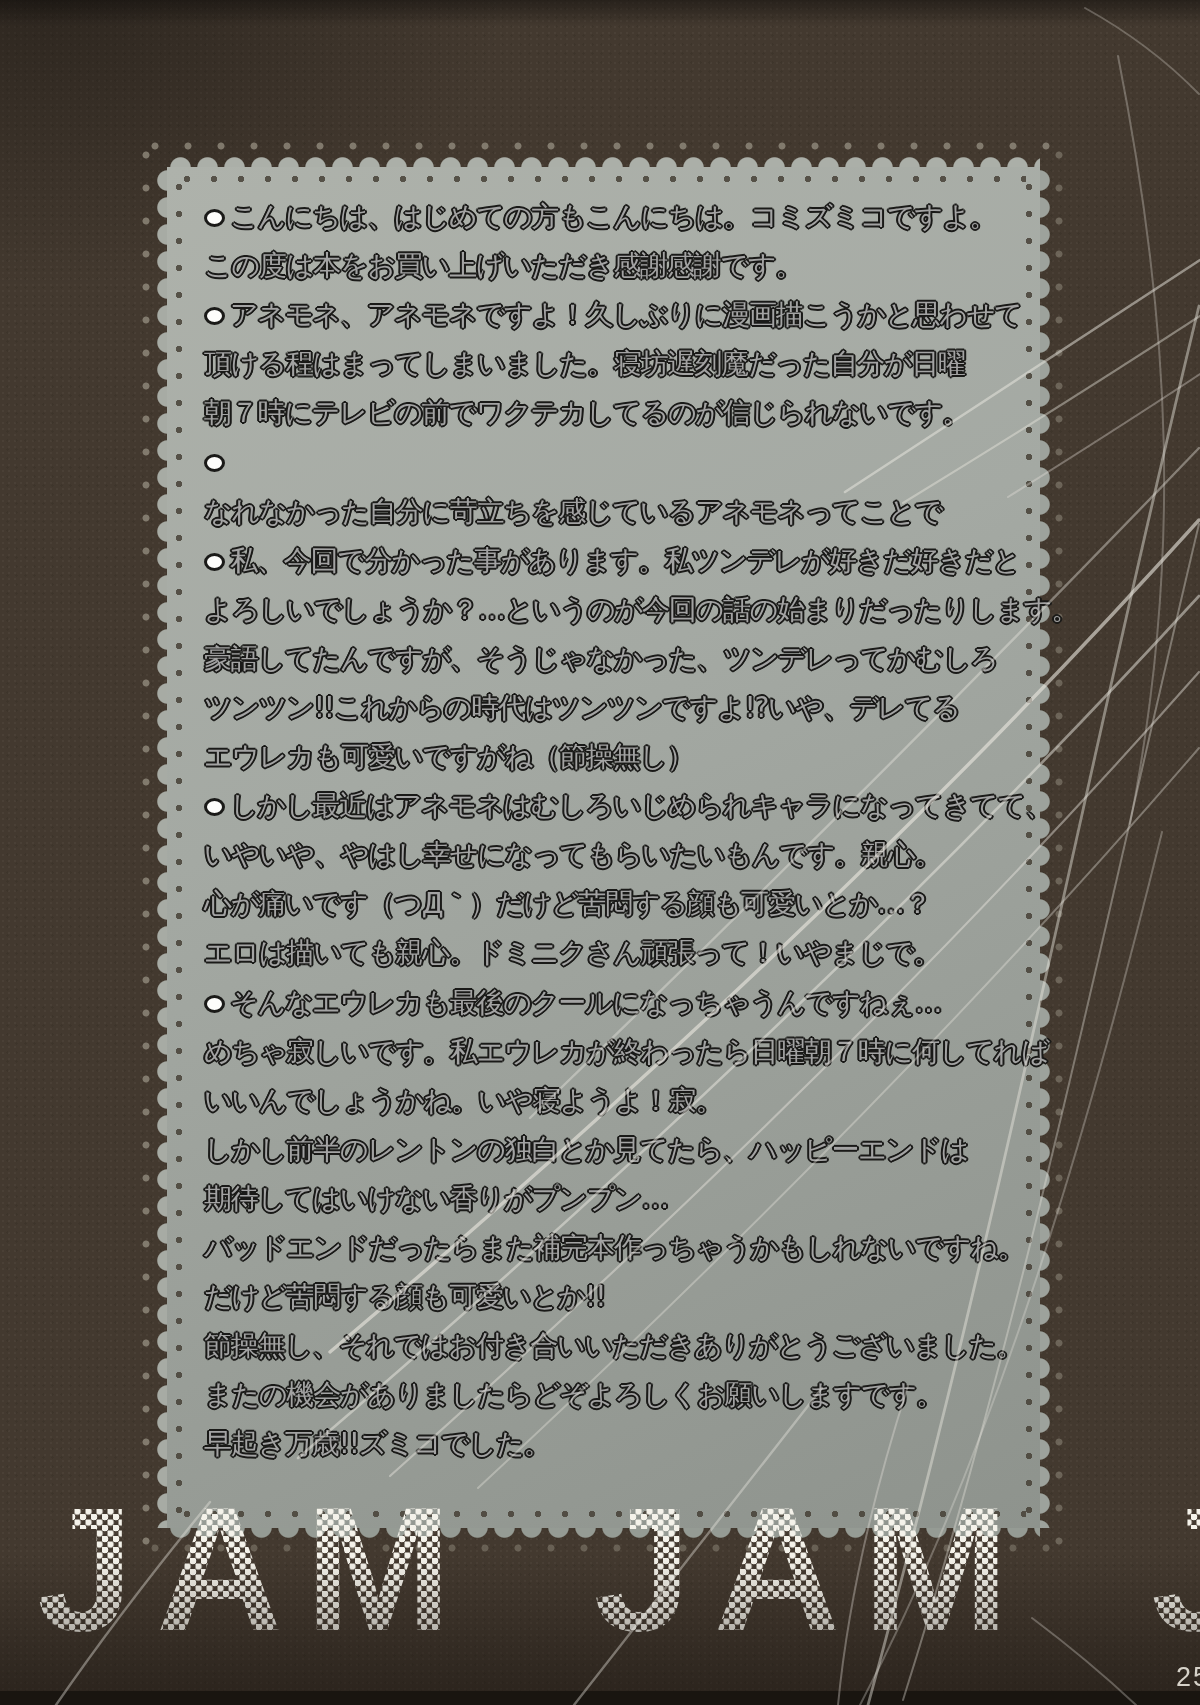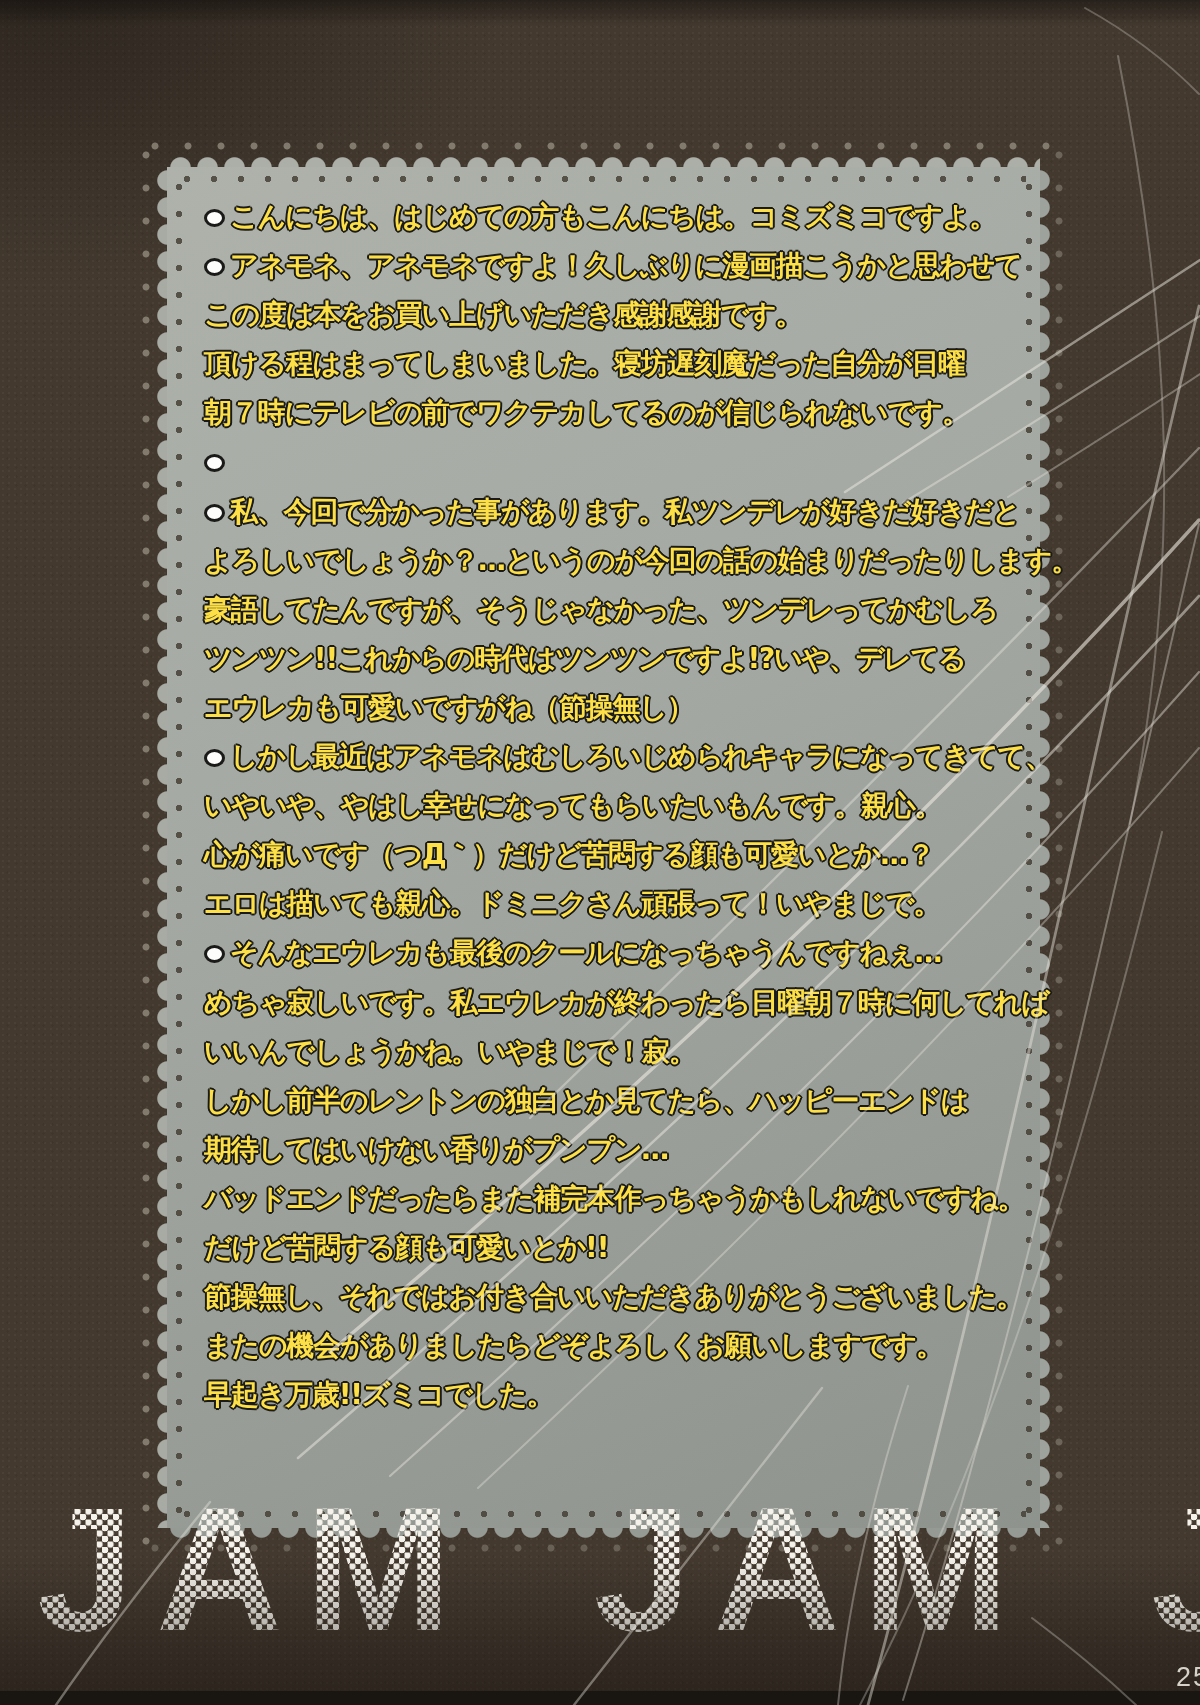--- a/index.html
+++ b/index.html
@@ -65,22 +65,22 @@
   .id-bottom { left:181px; top:1510px; width:845px; height:8px;
     background:radial-gradient(circle at 6px 4px, #464036 2.9px, rgba(70,64,54,0) 3.5px); background-size:27px 8px; }
   .id-left   { left:175px; top:181px;  width:8px;   height:1333px;
     background:radial-gradient(circle at 4px 6px, #464036 2.9px, rgba(70,64,54,0) 3.5px); background-size:8px 27px; }
   .id-right  { left:1025px; top:181px; width:8px;   height:1333px;
     background:radial-gradient(circle at 4px 6px, #464036 2.9px, rgba(70,64,54,0) 3.5px); background-size:8px 27px; }
   
   .text-block { position:absolute; left:204px; top:192px; width:836px; z-index:5; }
   .line {
     height:49.1px; line-height:49.1px; white-space:nowrap;
-    font-size:28px; font-weight:bold; letter-spacing:-1.2px;
-    color:#fde047;
+    font-size:28px; font-weight:normal; letter-spacing:-1.2px;
+    color:#a3a3a3;
     text-shadow:
       -2px 0 #1a1a18, 2px 0 #1a1a18, 0 -2px #1a1a18, 0 2px #1a1a18,
       -1.4px -1.4px #1a1a18, 1.4px -1.4px #1a1a18,
       -1.4px 1.4px #1a1a18, 1.4px 1.4px #1a1a18;
   }
   .bullet {
     display:inline-block; width:15px; height:12px;
     background:#fdfdfb; border:3px solid #1a1a18; border-radius:50%;
     margin-right:5px; vertical-align:-1px;
   }
@@ -124,37 +124,38 @@
 
   <div class="panel"></div>
 
   <div class="id id-top"></div>
   <div class="id id-bottom"></div>
   <div class="id id-left"></div>
   <div class="id id-right"></div>
 
   <div class="text-block">
     <div class="line"><span class="bullet"></span><span>こんにちは、はじめての方もこんにちは。コミズミコですよ。</span></div>
+    <div class="line"><span>この度は本をお買い上げいただき感謝感謝です。</span></div>
     <div class="line"><span class="bullet"></span><span>アネモネ、アネモネですよ！久しぶりに漫画描こうかと思わせて</span></div>
-    <div class="line"><span>この度は本をお買い上げいただき感謝感謝です。</span></div>
     <div class="line"><span>頂ける程はまってしまいました。寝坊遅刻魔だった自分が日曜</span></div>
     <div class="line"><span>朝７時にテレビの前でワクテカしてるのが信じられないです。</span></div>
     <div class="line"><span class="bullet"></span></div>
+    <div class="line"><span>なれなかった自分に苛立ちを感じているアネモネってことで</span></div>
     <div class="line"><span class="bullet"></span><span>私、今回で分かった事があります。私ツンデレが好きだ好きだと</span></div>
     <div class="line"><span>よろしいでしょうか？…というのが今回の話の始まりだったりします。</span></div>
     <div class="line"><span>豪語してたんですが、そうじゃなかった、ツンデレってかむしろ</span></div>
     <div class="line"><span>ツンツン!!これからの時代はツンツンですよ!?いや、デレてる</span></div>
     <div class="line"><span>エウレカも可愛いですがね（節操無し）</span></div>
     <div class="line"><span class="bullet"></span><span>しかし最近はアネモネはむしろいじめられキャラになってきてて、</span></div>
     <div class="line"><span>いやいや、やはし幸せになってもらいたいもんです。親心。</span></div>
     <div class="line"><span>心が痛いです（つД｀）だけど苦悶する顔も可愛いとか…？</span></div>
     <div class="line"><span>エロは描いても親心。ドミニクさん頑張って！いやまじで。</span></div>
     <div class="line"><span class="bullet"></span><span>そんなエウレカも最後のクールになっちゃうんですねぇ…</span></div>
     <div class="line"><span>めちゃ寂しいです。私エウレカが終わったら日曜朝７時に何してれば</span></div>
-    <div class="line"><span>いいんでしょうかね。いやまじで！寂。</span></div>
+    <div class="line"><span>いいんでしょうかね。いや寝ようよ！寂。</span></div>
     <div class="line"><span>しかし前半のレントンの独白とか見てたら、ハッピーエンドは</span></div>
     <div class="line"><span>期待してはいけない香りがプンプン…</span></div>
     <div class="line"><span>バッドエンドだったらまた補完本作っちゃうかもしれないですね。</span></div>
     <div class="line"><span>だけど苦悶する顔も可愛いとか!!</span></div>
     <div class="line"><span>節操無し、それではお付き合いいただきありがとうございました。</span></div>
     <div class="line"><span>またの機会がありましたらどぞよろしくお願いしますです。</span></div>
     <div class="line"><span>早起き万歳!!ズミコでした。</span></div>
   </div>
 
   <div class="jam">JAM JAM J</div>

